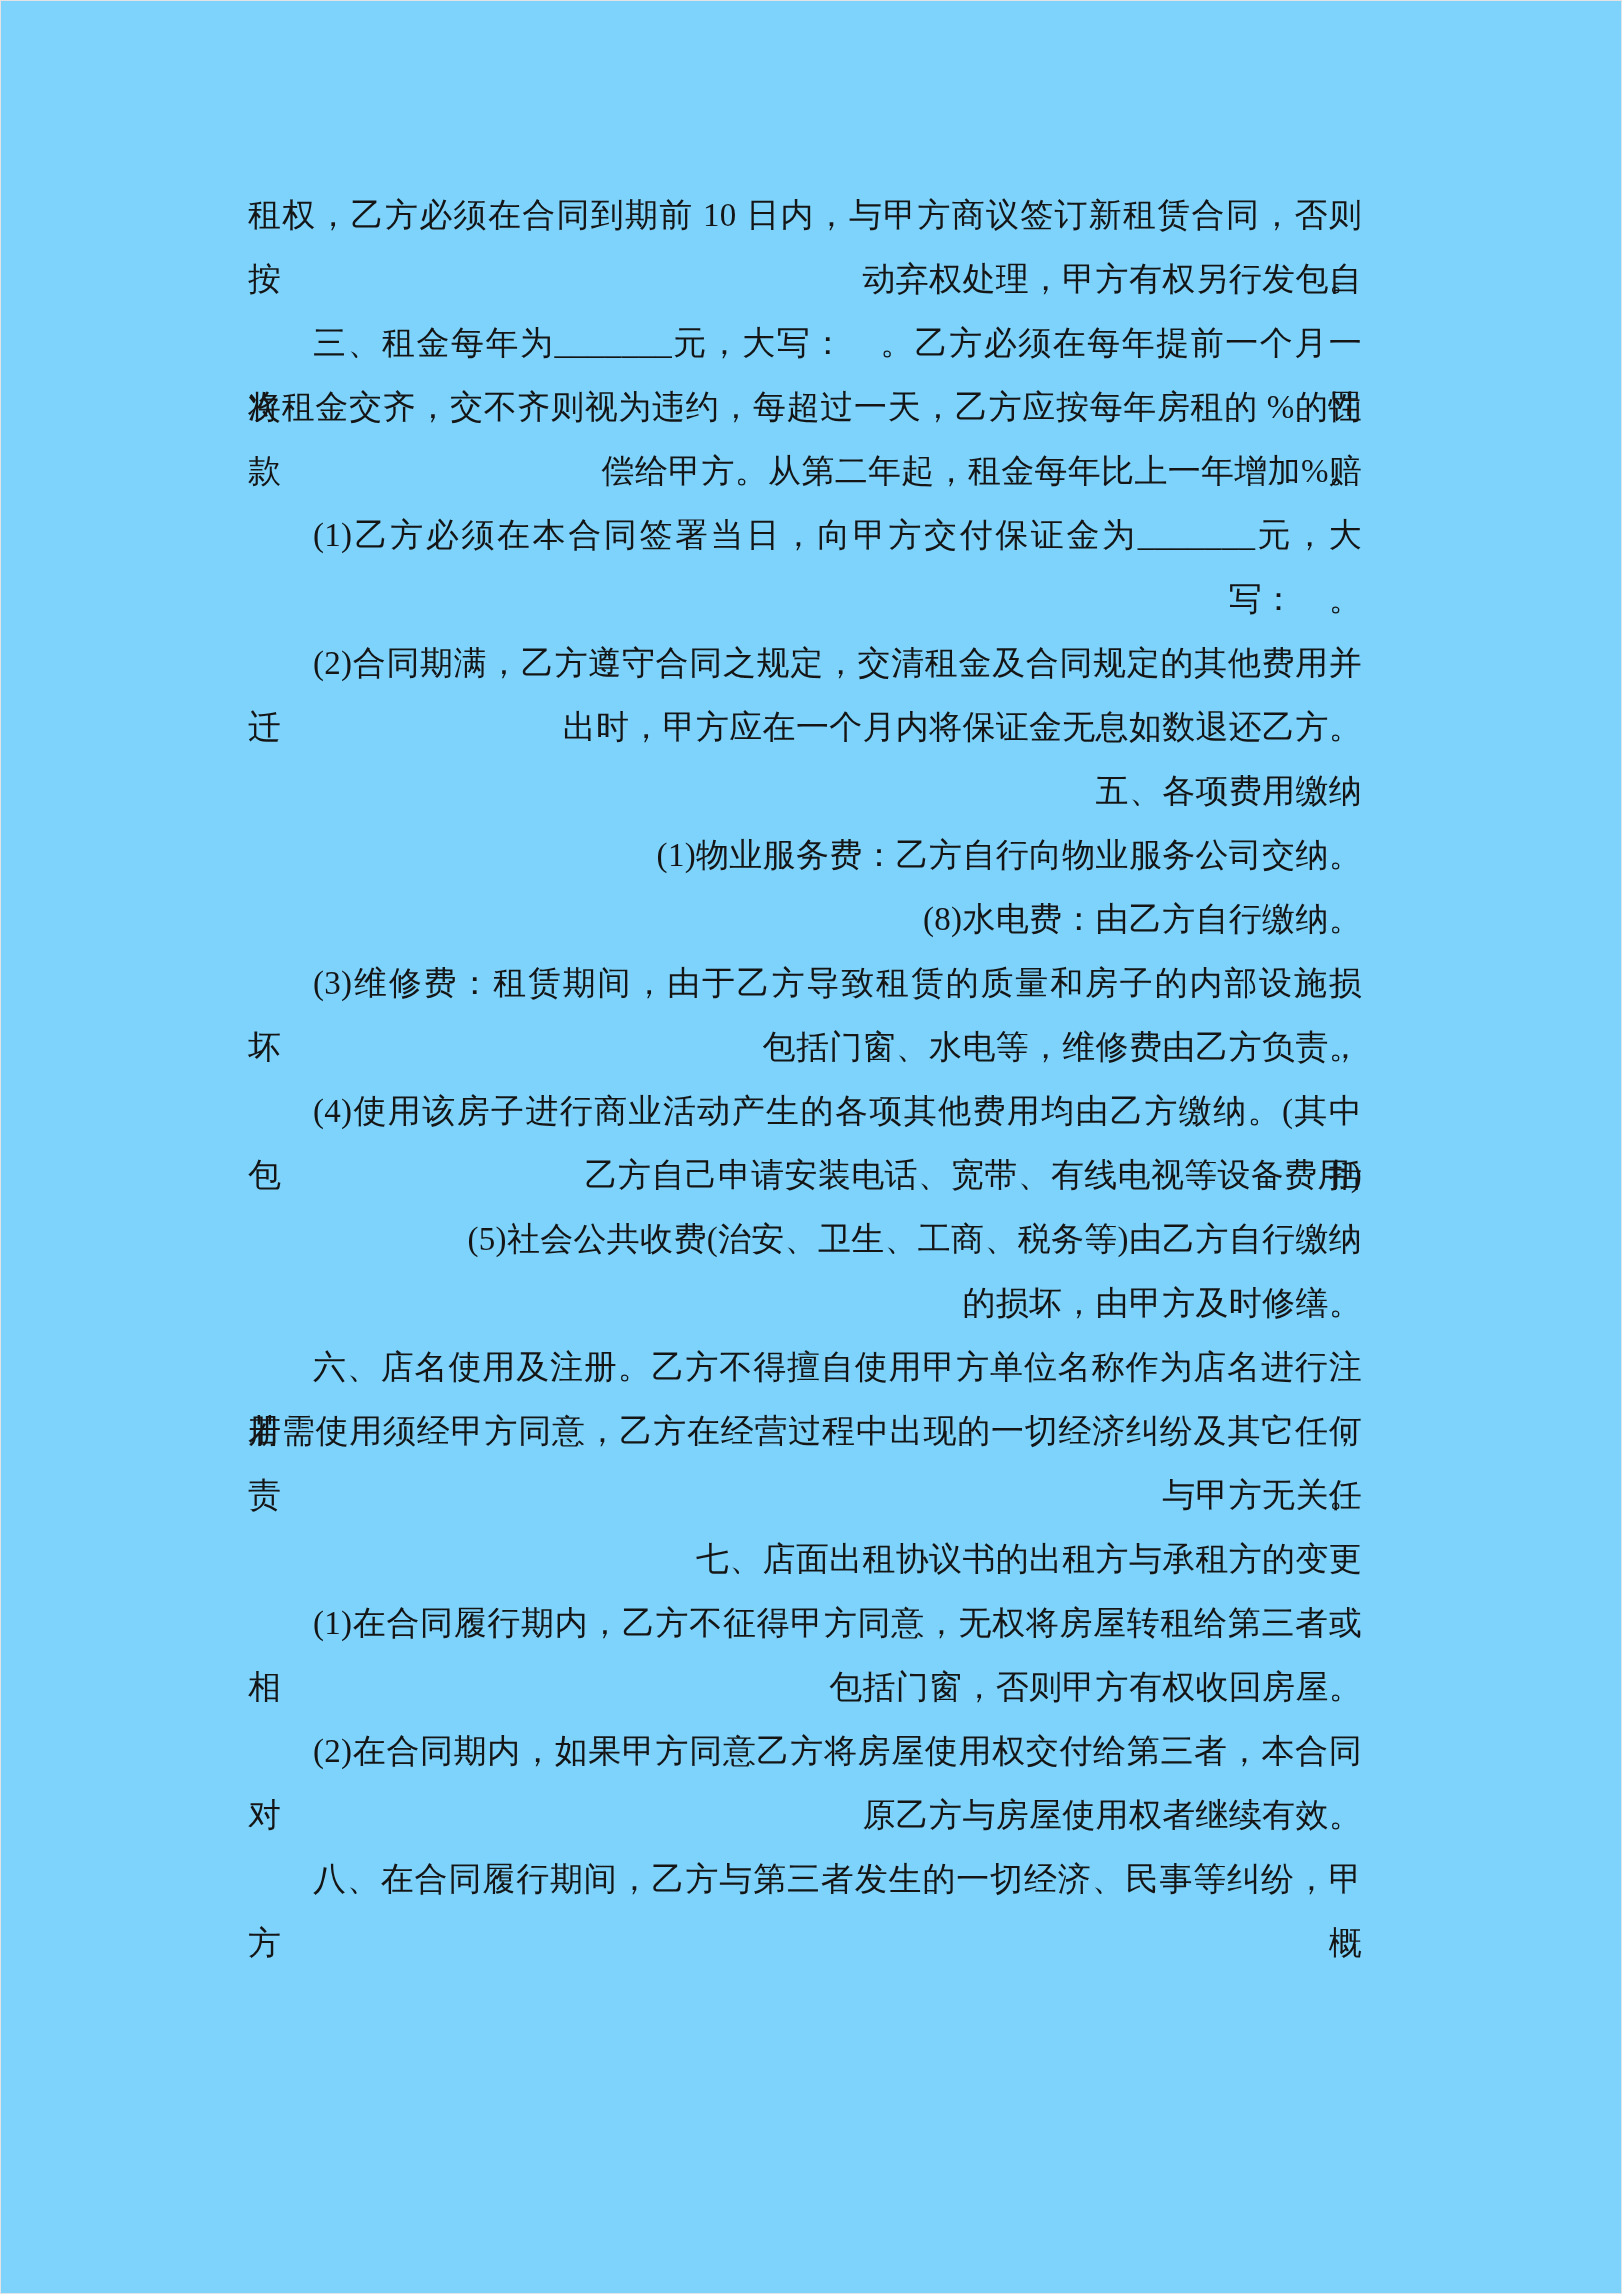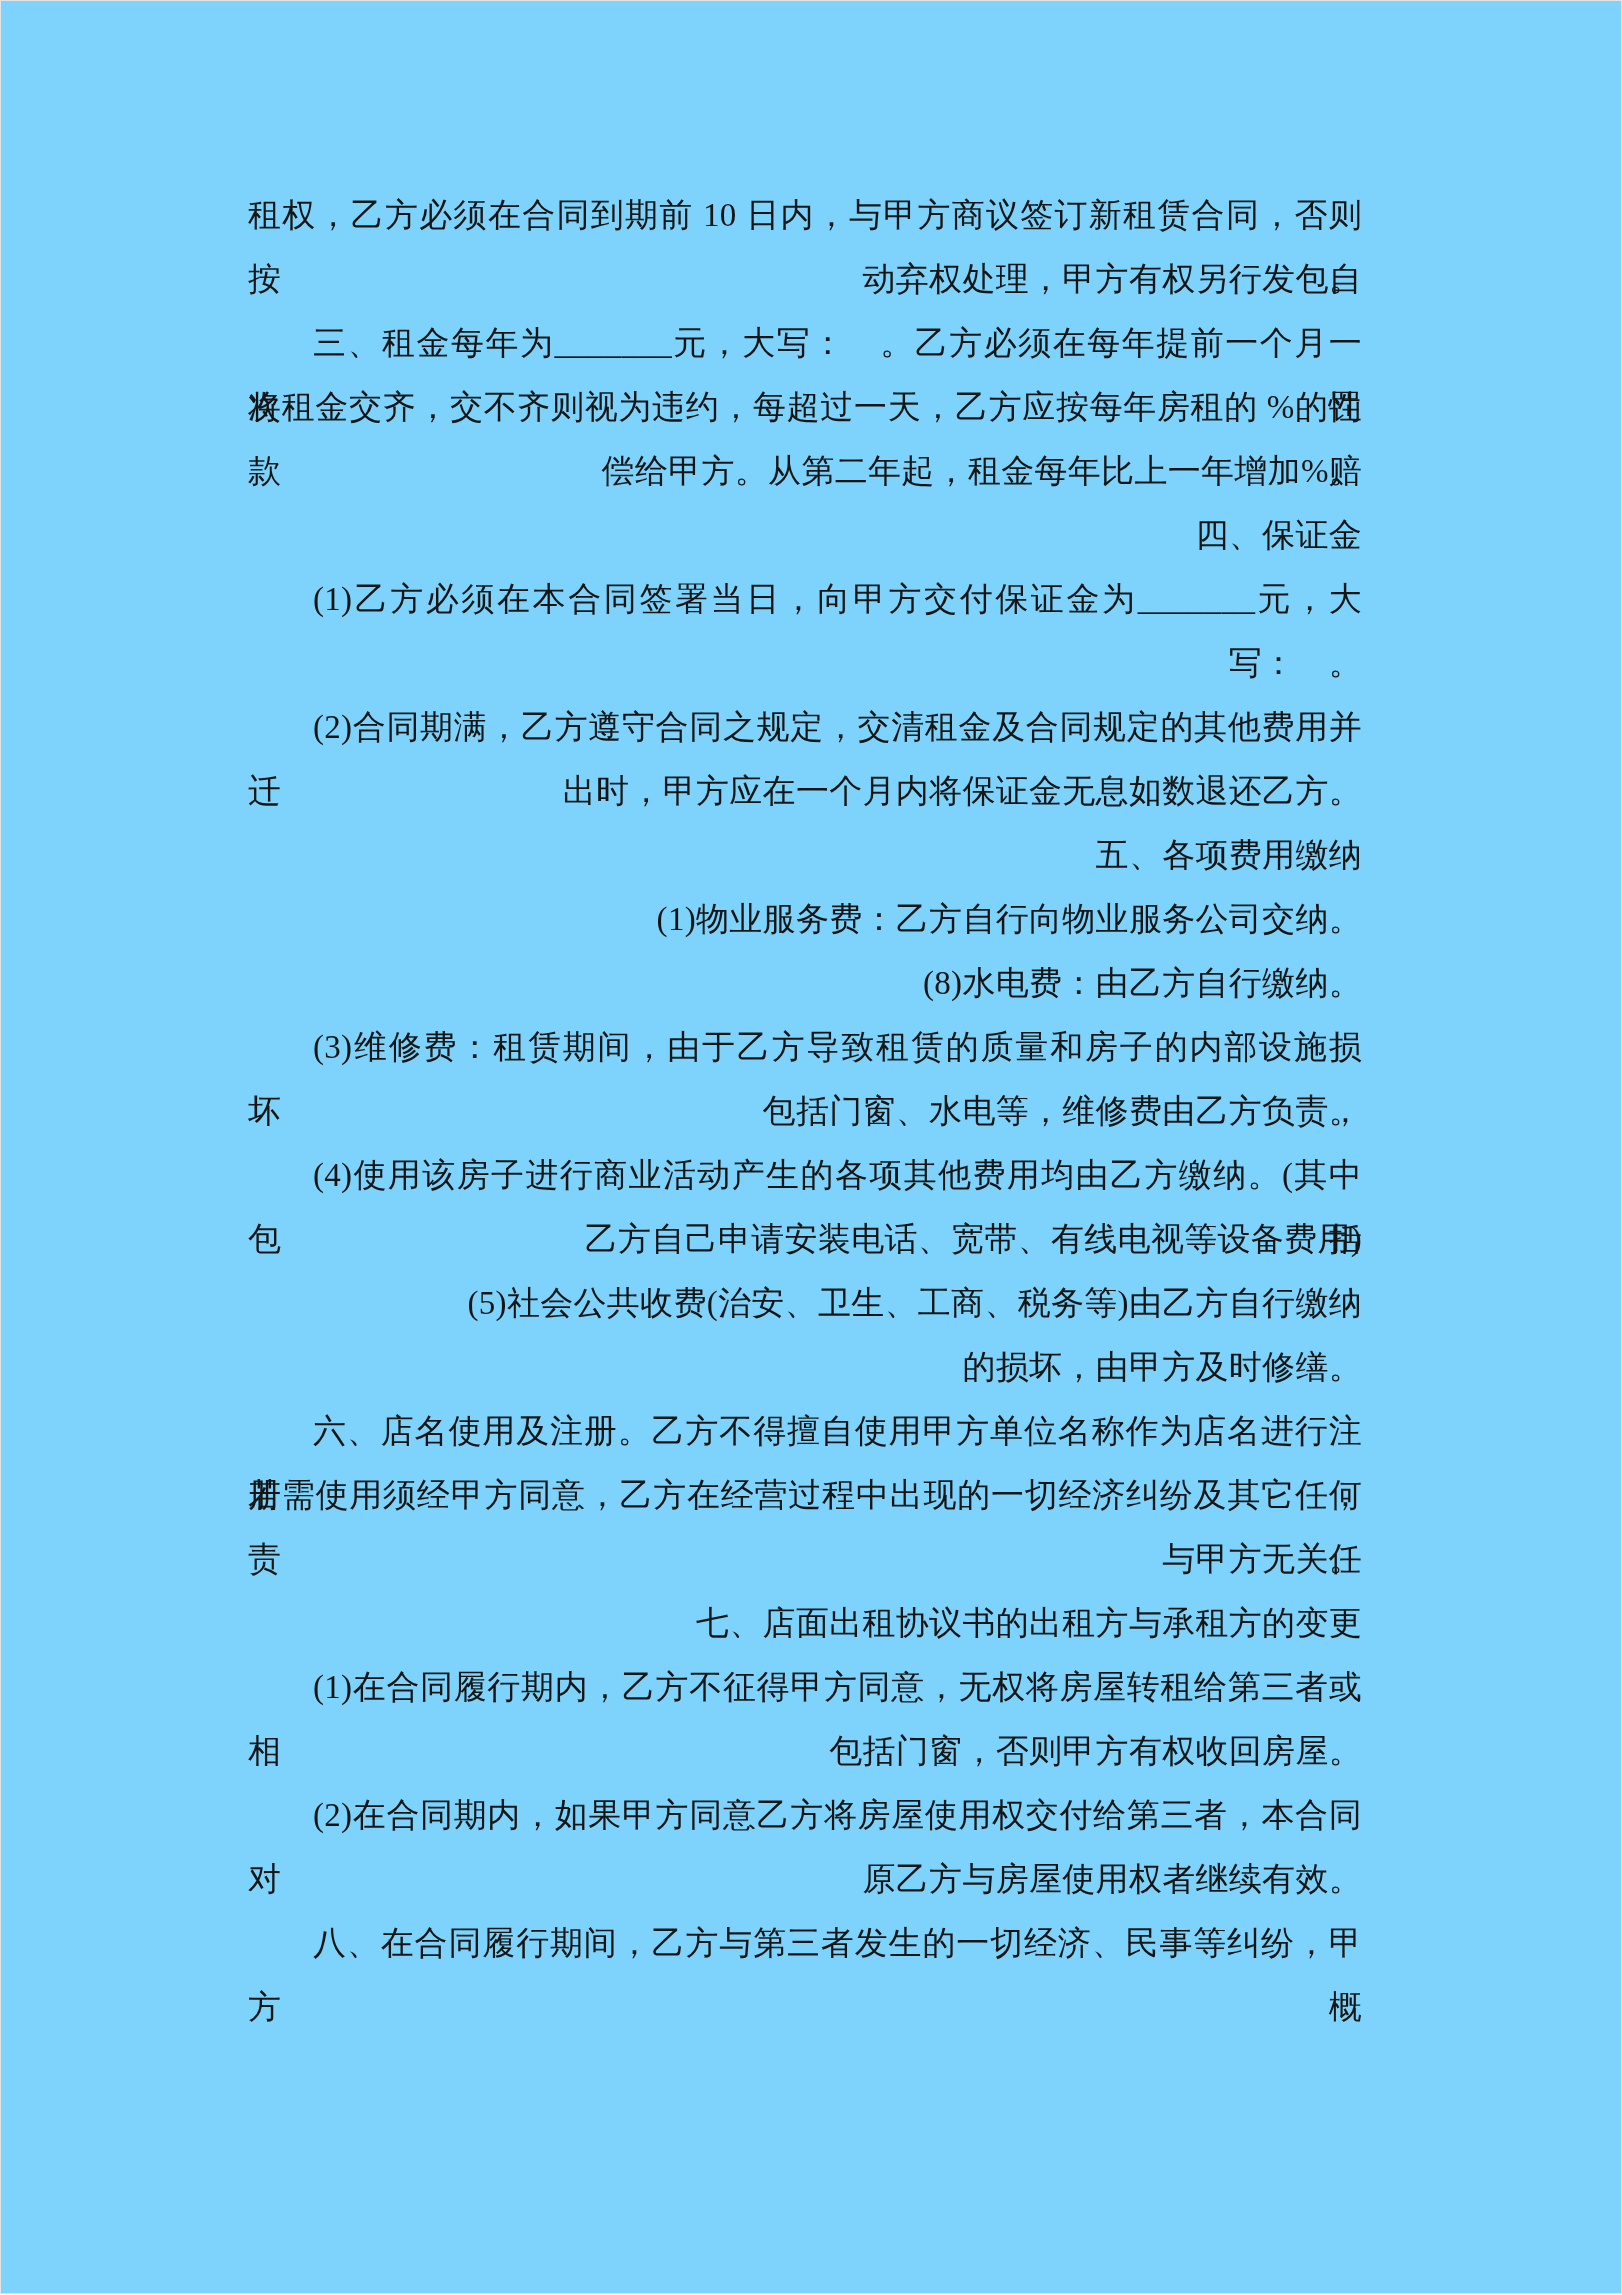--- a/index.html
+++ b/index.html
@@ -52,21 +52,20 @@
 </head>
 <body>
 
 <div class="page">
   <div class="text-column">
     <div class="ln fill">租权，乙方必须在合同到期前 10 日内，与甲方商议签订新租赁合同，否则按自</div>
     <div class="ln">动弃权处理，甲方有权另行发包。</div>
     <div class="ln ind fill">三、租金每年为_______元，大写：　。乙方必须在每年提前一个月一次性</div>
     <div class="ln fill">将租金交齐，交不齐则视为违约，每超过一天，乙方应按每年房租的 %的罚款赔</div>
     <div class="ln">偿给甲方。从第二年起，租金每年比上一年增加%。</div>
-    <div class="ln ind">四、保证金</div>
     <div class="ln ind fill">(1)乙方必须在本合同签署当日，向甲方交付保证金为_______元，大</div>
     <div class="ln">写：　。</div>
     <div class="ln ind fill">(2)合同期满，乙方遵守合同之规定，交清租金及合同规定的其他费用并迁</div>
     <div class="ln">出时，甲方应在一个月内将保证金无息如数退还乙方。</div>
     <div class="ln ind">五、各项费用缴纳</div>
     <div class="ln ind">(1)物业服务费：乙方自行向物业服务公司交纳。</div>
     <div class="ln ind">(8)水电费：由乙方自行缴纳。</div>
     <div class="ln ind fill">(3)维修费：租赁期间，由于乙方导致租赁的质量和房子的内部设施损坏，</div>
     <div class="ln">包括门窗、水电等，维修费由乙方负责。</div>
     <div class="ln ind fill">(4)使用该房子进行商业活动产生的各项其他费用均由乙方缴纳。(其中包括</div>

